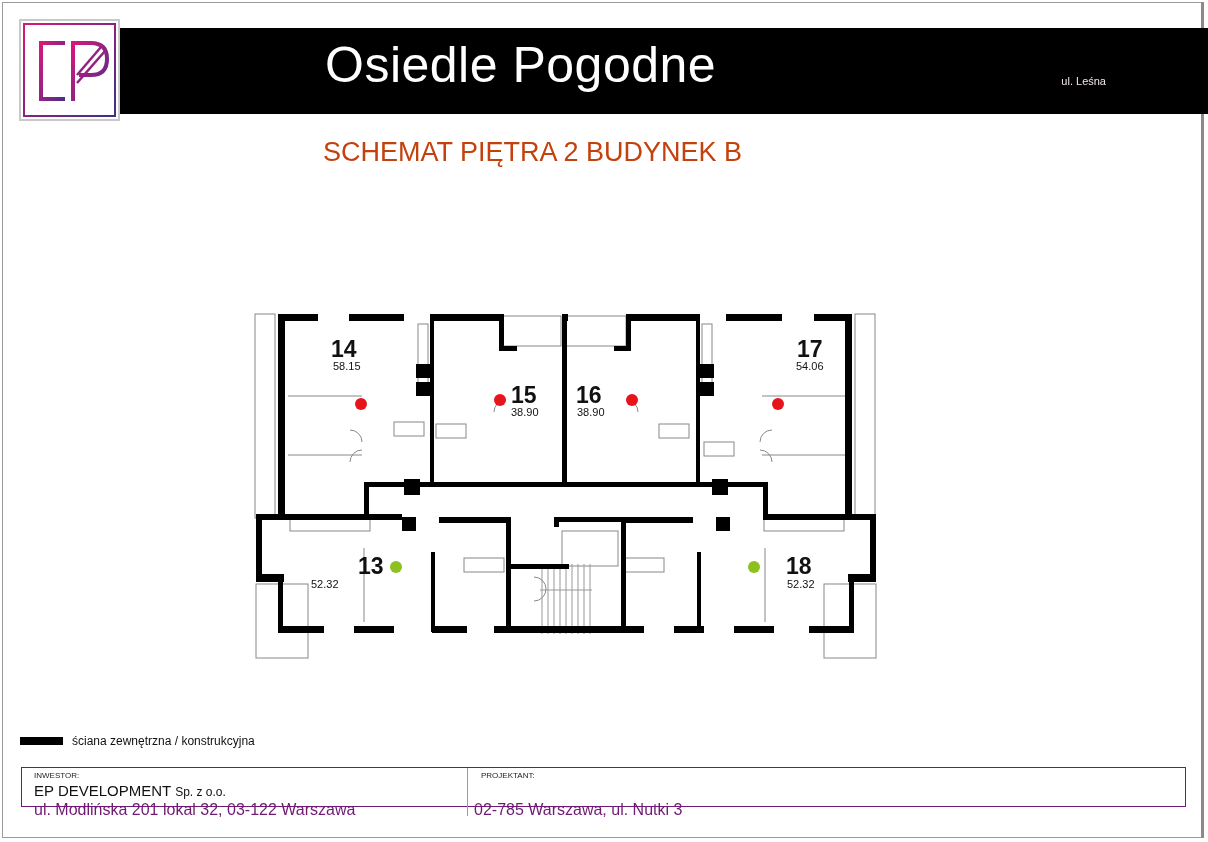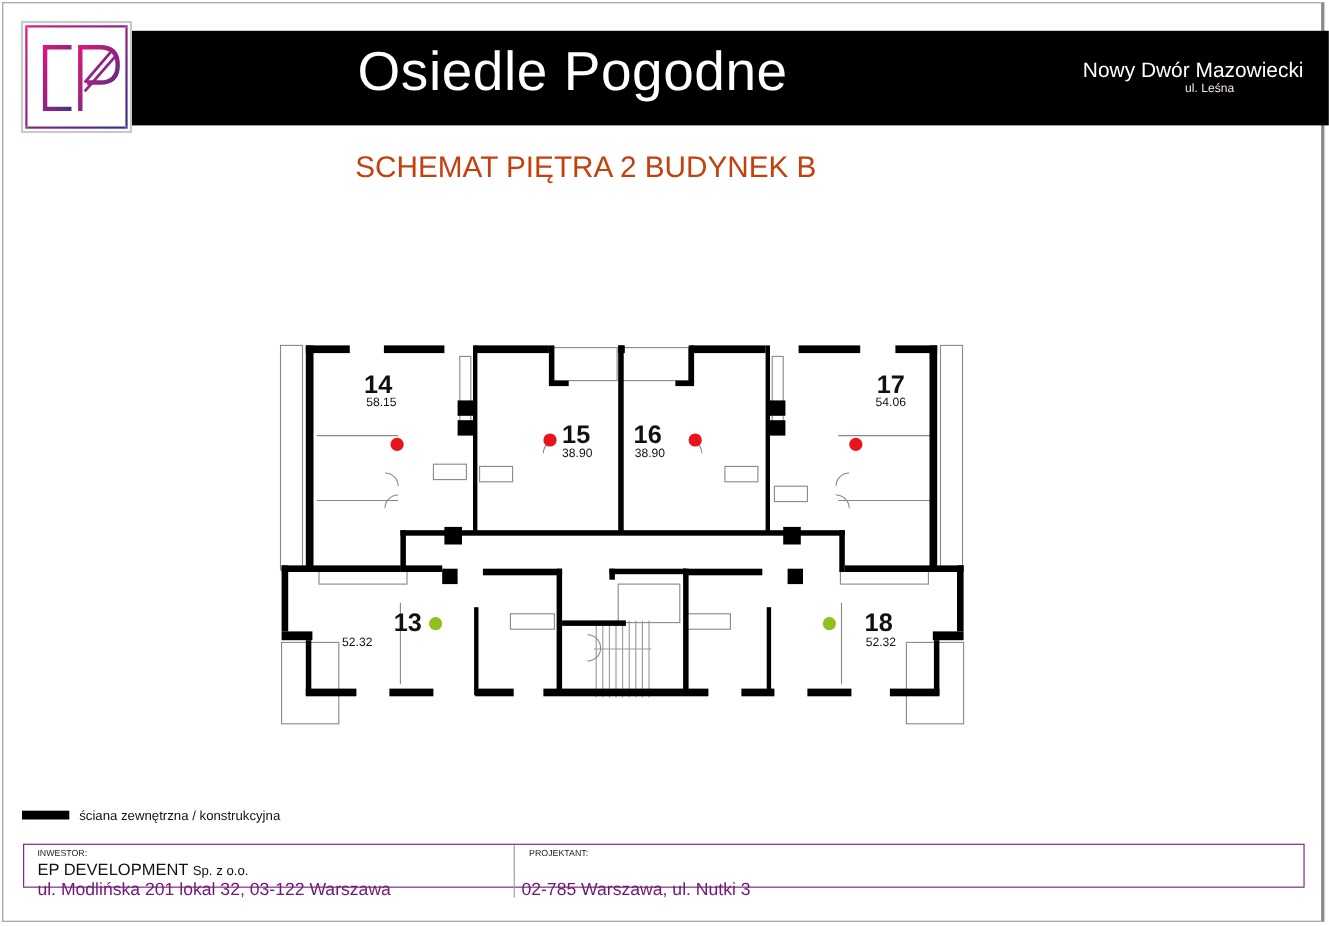--- a/index.html
+++ b/index.html
@@ -3,21 +3,21 @@
 <meta charset="utf-8">
 <style>
   html,body{margin:0;padding:0;}
   body{width:1208px;height:842px;background:#fff;position:relative;overflow:hidden;font-family:"Liberation Sans",sans-serif;}
   .page-frame{position:absolute;left:2px;top:2px;width:1202px;height:836px;border:1px solid #9a9a9a;border-right:3px solid #8a8a8a;box-sizing:border-box;}
   .logo{position:absolute;left:19px;top:19px;width:101px;height:102px;border:2px solid #c9c9c9;box-sizing:border-box;background:#fff;}
   .logo-inner{position:absolute;left:2px;top:2px;right:2px;bottom:2px;border:2px solid;border-image:linear-gradient(135deg,#d8187a,#3b2f86) 1;}
   .banner{position:absolute;left:120px;top:28px;width:1066px;height:86px;background:#000000;padding-left:24px;}
   .banner-title{position:absolute;left:205px;top:8px;font-size:50px;color:#fff;letter-spacing:0.5px;}
   .banner-city{position:absolute;right:25px;top:26px;font-size:19px;color:#fff;}
-  .banner-street{position:absolute;right:88px;top:47px;font-size:11px;color:#f4e3ee;}
+  .banner-street{position:absolute;right:104px;top:47px;font-size:11px;color:#f4e3ee;}
   .sheet-title{position:absolute;left:323px;top:137px;font-size:27px;color:#c2410c;}
   .plan{position:absolute;left:254px;top:312px;width:624px;height:348px;}
   .apt-num{position:absolute;font-size:23px;font-weight:bold;color:#111;line-height:1;}
   .apt-area{position:absolute;font-size:11px;color:#111;line-height:1;}
   .dot{position:absolute;width:12px;height:12px;border-radius:50%;}
   .legend{position:absolute;left:20px;top:737px;}
   .legend-swatch{position:absolute;left:0;top:0;width:43px;height:8px;background:#000;}
   .legend-text{position:absolute;left:52px;top:-3px;font-size:12px;color:#111;white-space:nowrap;}
   .info-box{position:absolute;left:21px;top:767px;width:1165px;height:40px;border:1px solid #701a75;box-sizing:border-box;}
   .info-divider{position:absolute;left:445px;top:0;width:1px;height:48px;background:#9a9a9a;}
@@ -45,21 +45,20 @@
       <path d="M20 50 H40"></path>
       <path d="M52 80 V22 H70 Q86 22 86 38 Q86 54 70 54 H58"></path>
       <path d="M56 62 L84 30" stroke-width="2.5"></path>
       <path d="M56 54 L80 26" stroke-width="2.5"></path>
     </g>
   </svg>
 </div>
 
 <div class="banner">
   <div class="banner-title">Osiedle Pogodne</div>
-  <div class="banner-city">Nowy Dwór Mazowiecki</div>
   <div class="banner-street">ul. Leśna</div>
 </div>
 
 <div class="sheet-title">SCHEMAT PIĘTRA 2 BUDYNEK B</div>
 
 <div class="plan">
   <svg width="624" height="348" viewBox="0 0 624 348">
     <g fill="none" stroke="#888" stroke-width="1">
 
       <rect x="1" y="2" width="20" height="204"></rect>

